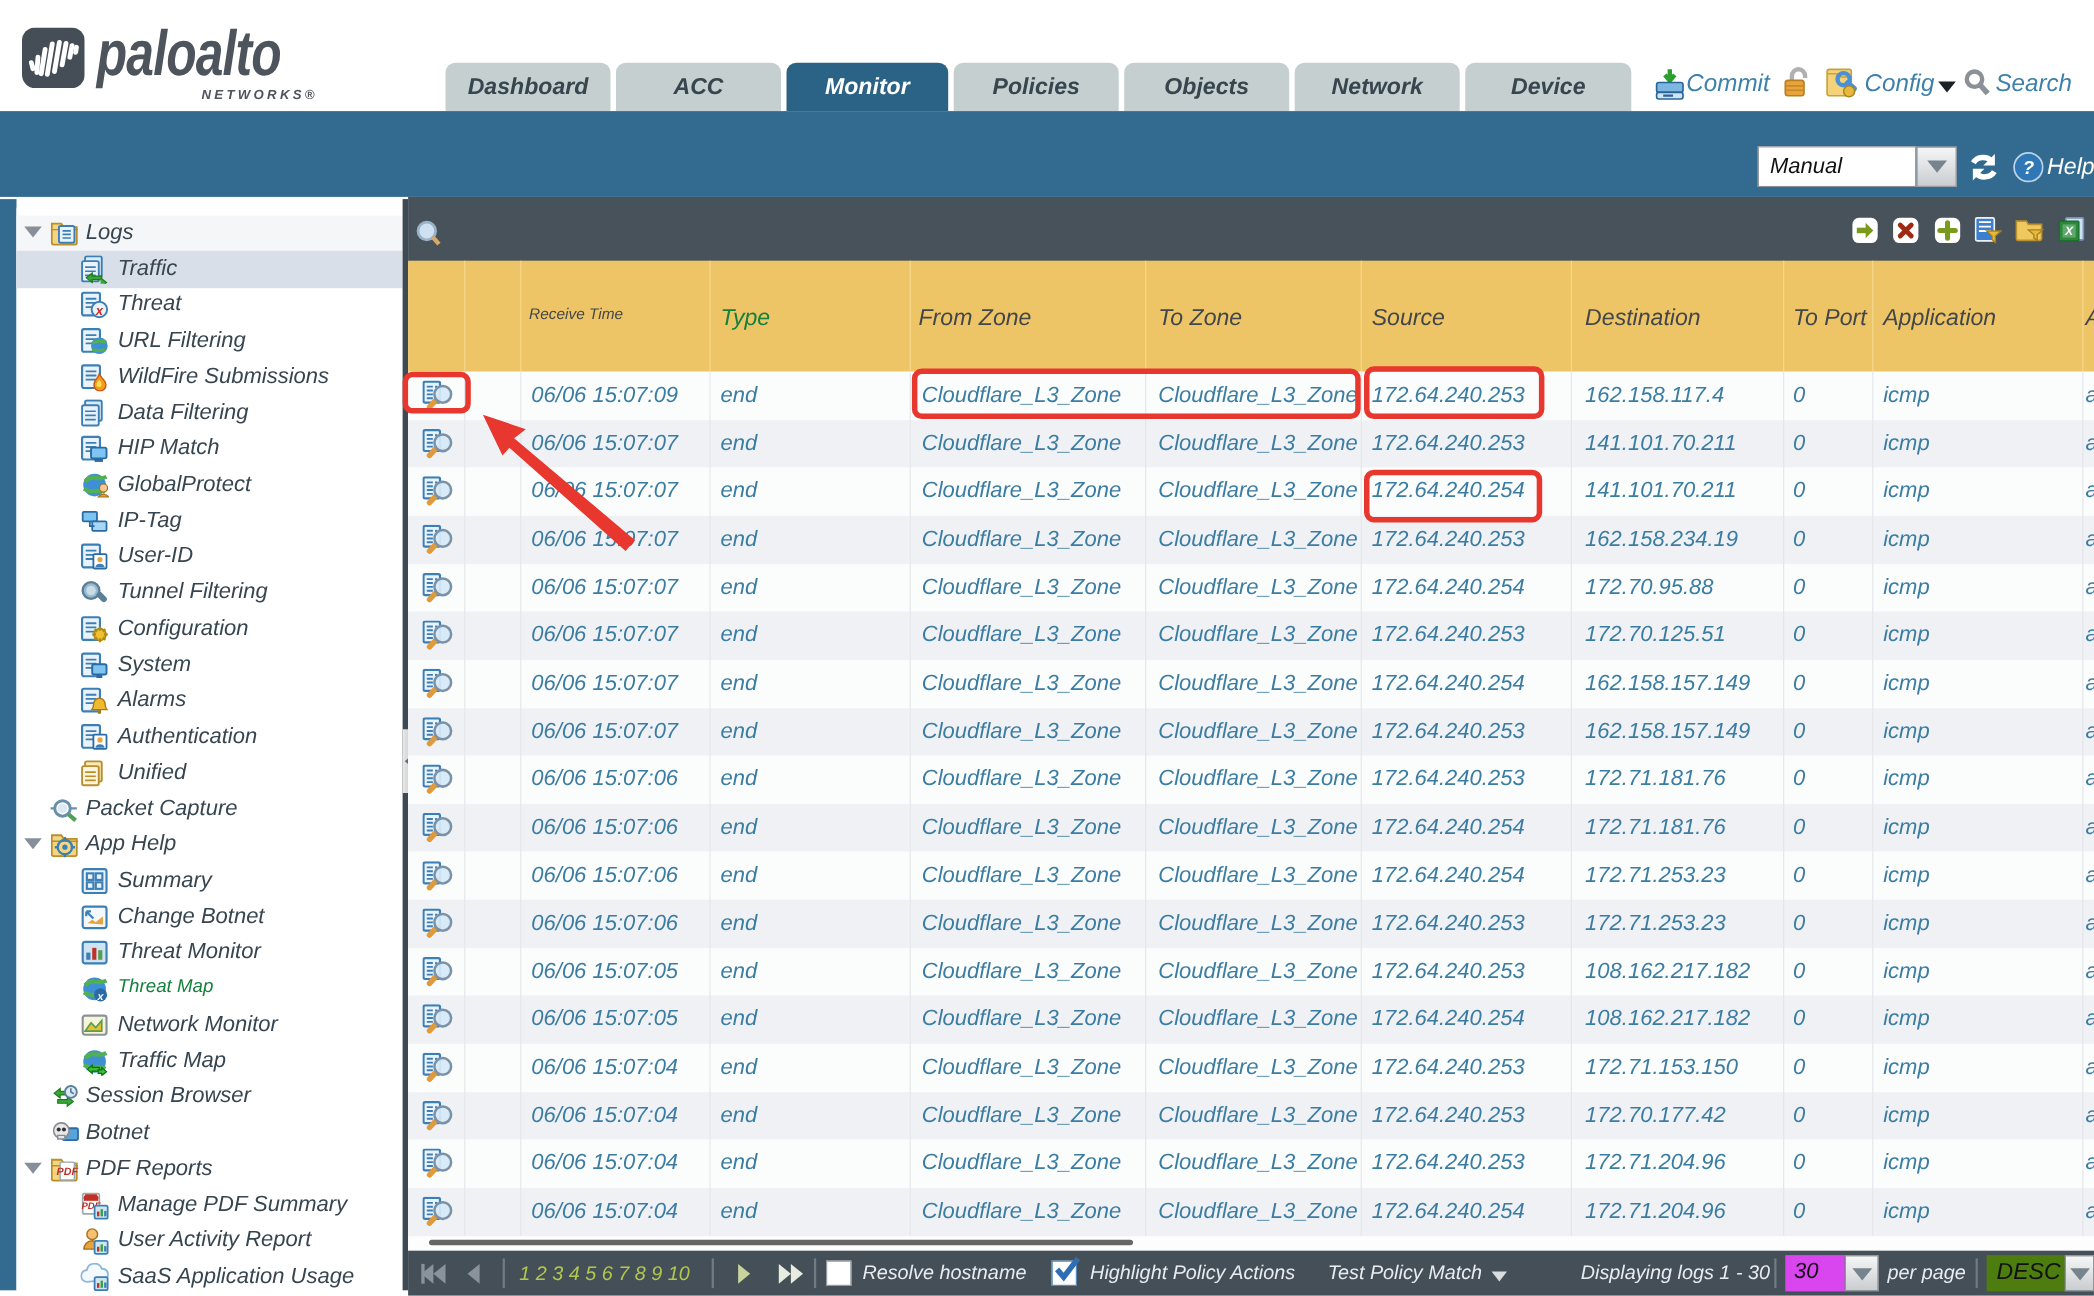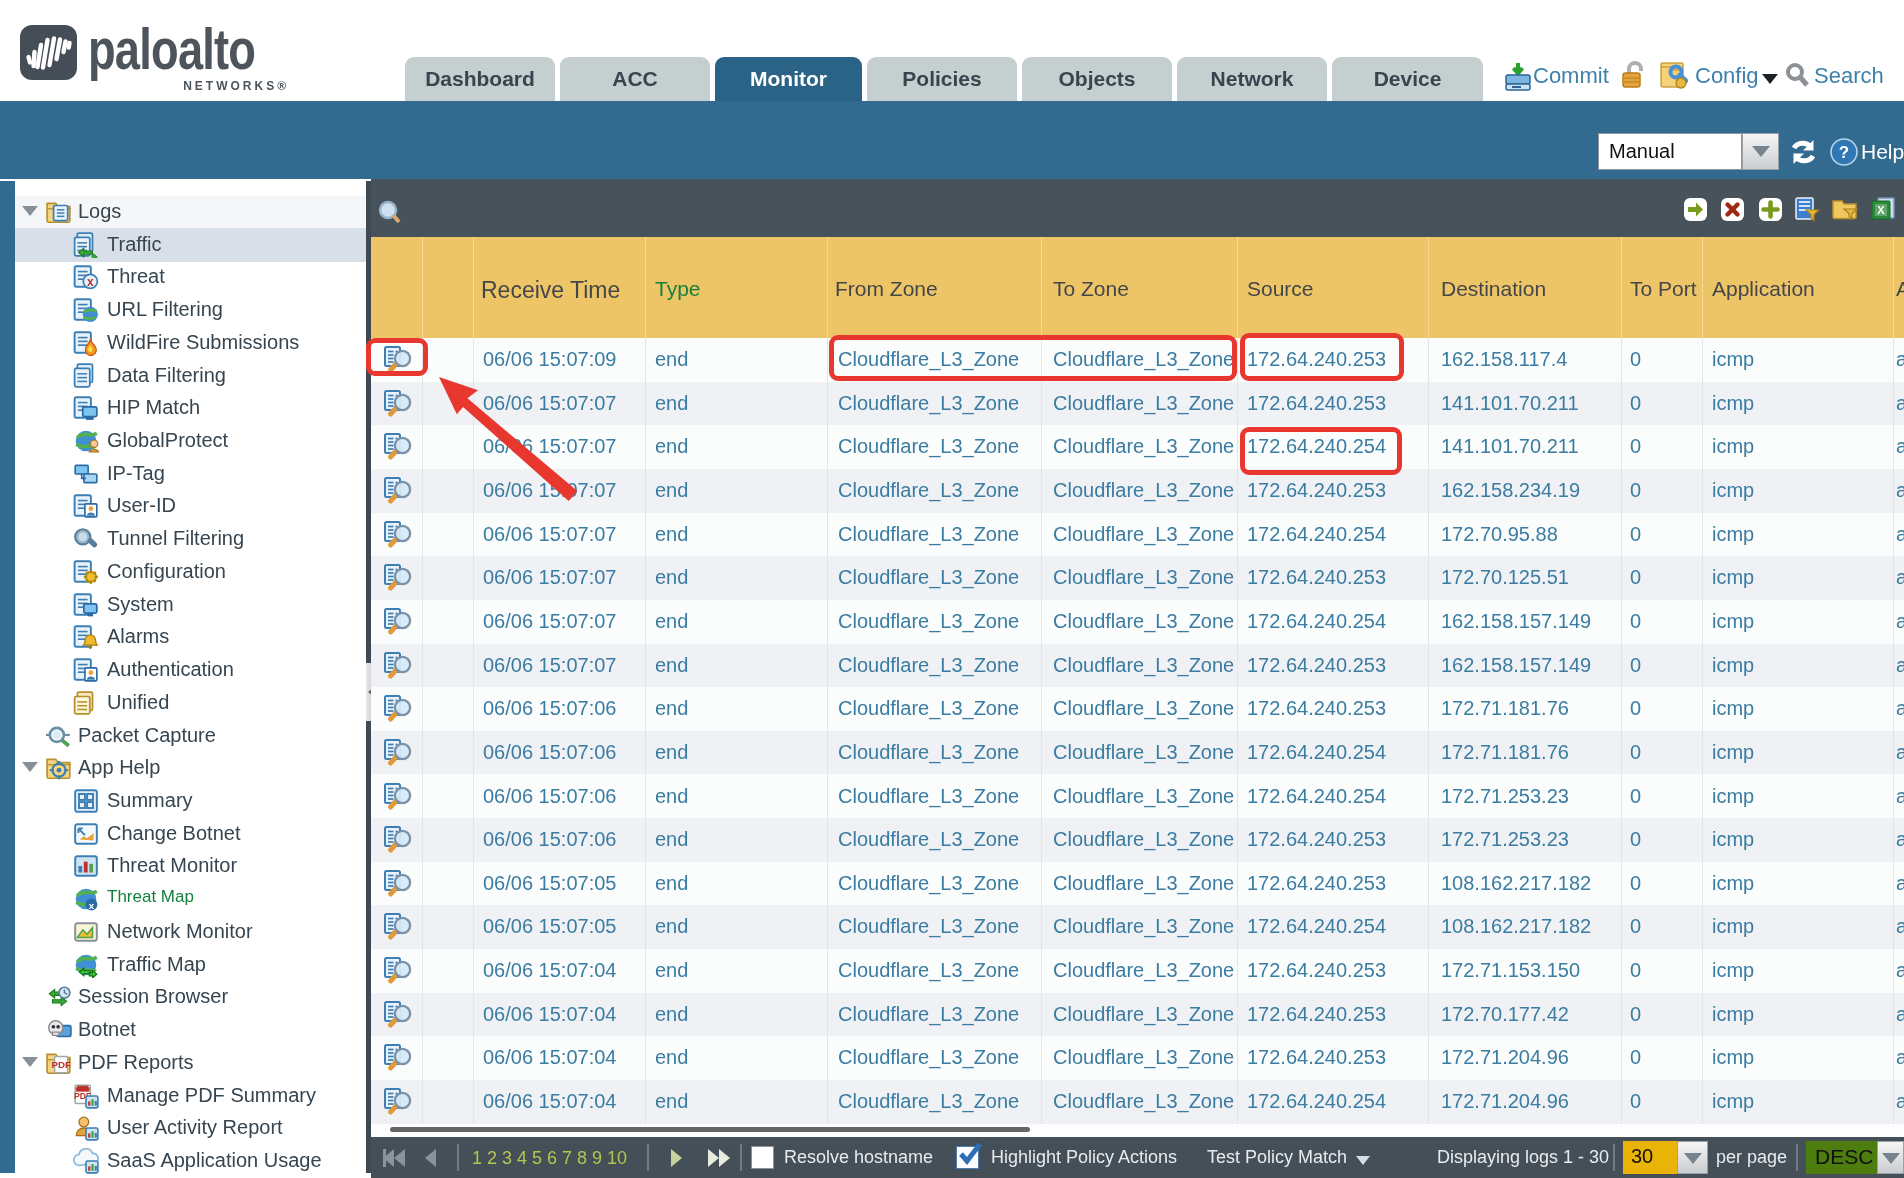--- a/index.html
+++ b/index.html
@@ -1,18 +1,18 @@
 <!DOCTYPE html>
 <html><head>
 <meta charset="utf-8">
 <style>
 * { margin:0; padding:0; box-sizing:border-box; }
 html,body { width:1904px; height:1178px; overflow:hidden; }
 body { font-family:"Liberation Sans", sans-serif; background:#fff; }
-#root { position:absolute; top:0; left:0; width:1904px; height:1178px; overflow:hidden; }
+#root { position:absolute; top:0; left:0; width:1904px; height:1178px; overflow:hidden;font-style:italic; }
 .abs { position:absolute; }
 svg text { font-family:"Liberation Sans", sans-serif; }
 .tab { position:absolute; top:57px; height:44px; border-radius:9px 9px 0 0; background:#c5cfcf; color:#36454e; font-size:21px; font-weight:bold; text-align:center; line-height:44px; }
 .tabon { background:#2b6386; color:#fff; }
 .toplink { position:absolute; top:63px; font-size:22px; color:#3d81ab; }
 .graybtn { background:linear-gradient(#f6f6f6,#c9cdd0); border:1px solid #9aa0a5; }
 .dna { width:0; height:0; border-left:9px solid transparent; border-right:9px solid transparent; border-top:11px solid #76848e; }
 .redbox { position:absolute; border:5px solid #e8372e; border-radius:9px; }
 </style>
 </head>
@@ -424,21 +424,21 @@
 <div class="abs" style="left:422px;top:237px;width:1px;height:101px;background:#f5d98f"></div>
 <div class="abs" style="left:473px;top:237px;width:1px;height:101px;background:#f5d98f"></div>
 <div class="abs" style="left:645px;top:237px;width:1px;height:101px;background:#f5d98f"></div>
 <div class="abs" style="left:827px;top:237px;width:1px;height:101px;background:#f5d98f"></div>
 <div class="abs" style="left:1041px;top:237px;width:1px;height:101px;background:#f5d98f"></div>
 <div class="abs" style="left:1237px;top:237px;width:1px;height:101px;background:#f5d98f"></div>
 <div class="abs" style="left:1428px;top:237px;width:1px;height:101px;background:#f5d98f"></div>
 <div class="abs" style="left:1621px;top:237px;width:1px;height:101px;background:#f5d98f"></div>
 <div class="abs" style="left:1702px;top:237px;width:1px;height:101px;background:#f5d98f"></div>
 <div class="abs" style="left:1893px;top:237px;width:1px;height:101px;background:#f5d98f"></div>
-<div class="abs" style="left:481px;top:277px;font-size:23px;color:#43464a;white-space:nowrap">Receive Time</div>
+<div class="abs" style="left:481px;top:277px;font-size:14px;color:#43464a;white-space:nowrap">Receive Time</div>
 <div class="abs" style="left:655px;top:277px;font-size:21px;color:#15803d;white-space:nowrap">Type</div>
 <div class="abs" style="left:835px;top:277px;font-size:21px;color:#43464a;white-space:nowrap">From Zone</div>
 <div class="abs" style="left:1053px;top:277px;font-size:21px;color:#43464a;white-space:nowrap">To Zone</div>
 <div class="abs" style="left:1247px;top:277px;font-size:21px;color:#43464a;white-space:nowrap">Source</div>
 <div class="abs" style="left:1441px;top:277px;font-size:21px;color:#43464a;white-space:nowrap">Destination</div>
 <div class="abs" style="left:1630px;top:277px;font-size:21px;color:#43464a;white-space:nowrap">To Port</div>
 <div class="abs" style="left:1712px;top:277px;font-size:21px;color:#43464a;white-space:nowrap">Application</div>
 <div class="abs" style="left:1896px;top:277px;font-size:21px;color:#43464a;white-space:nowrap">A</div>
 <div class="abs" style="left:371px;top:338px;width:1533px;height:786px;background:#fbfcfc"></div>
 <div class="abs" style="left:371px;top:338.0px;width:1533px;height:43.65px;background:#fbfcfc"></div>
@@ -919,21 +919,21 @@
 <div class="abs" style="left:784px;top:1147px;font-size:18px;color:#e8ecef;white-space:nowrap">Resolve hostname</div>
 <div class="abs" style="left:956px;top:1146px;width:23px;height:23px;background:#fff;border:1px solid #4a7fb5"></div>
 <svg class="abs" style="left:956px;top:1141px" width="28" height="28" viewBox="0 0 28 28">
       <path d="M5 13 l6 7 L24 3" stroke="#2e6eb5" stroke-width="5" fill="none"></path>
     </svg>
 <div class="abs" style="left:991px;top:1147px;font-size:18px;color:#e8ecef;white-space:nowrap">Highlight Policy Actions</div>
 <div class="abs" style="left:1207px;top:1147px;font-size:18px;color:#e8ecef;white-space:nowrap">Test Policy Match</div>
 <div class="abs" style="left:1356px;top:1156px;width:0;height:0;border-left:7px solid transparent;border-right:7px solid transparent;border-top:9px solid #d8dde1"></div>
 <div class="abs" style="left:1437px;top:1147px;font-size:18px;color:#e8ecef;white-space:nowrap">Displaying logs 1 - 30</div>
 <div class="abs" style="left:1613px;top:1144px;width:2px;height:27px;background:#707b83"></div>
-<div class="abs" style="left:1623px;top:1141px;width:54px;height:33px;background:#eab308;font-size:20px;color:#111;line-height:31px;padding-left:8px">30</div>
+<div class="abs" style="left:1623px;top:1141px;width:54px;height:33px;background:#d946ef;font-size:20px;color:#111;line-height:31px;padding-left:8px">30</div>
 <div class="abs graybtn" style="left:1677px;top:1141px;width:31px;height:33px">
       <div class="dna" style="margin:11px 0 0 6px"></div>
     </div>
 <div class="abs" style="left:1716px;top:1147px;font-size:18px;color:#e8ecef;white-space:nowrap">per page</div>
 <div class="abs" style="left:1796px;top:1144px;width:2px;height:27px;background:#707b83"></div>
 <div class="abs" style="left:1806px;top:1141px;width:71px;height:33px;background:#4d7c0f;font-size:21px;color:#111;line-height:31px;padding-left:9px">DESC</div>
 <div class="abs graybtn" style="left:1877px;top:1141px;width:27px;height:33px">
       <div class="dna" style="margin:11px 0 0 4px"></div>
     </div>
 <div class="redbox" style="left:366px;top:338px;width:62px;height:38px"></div>

